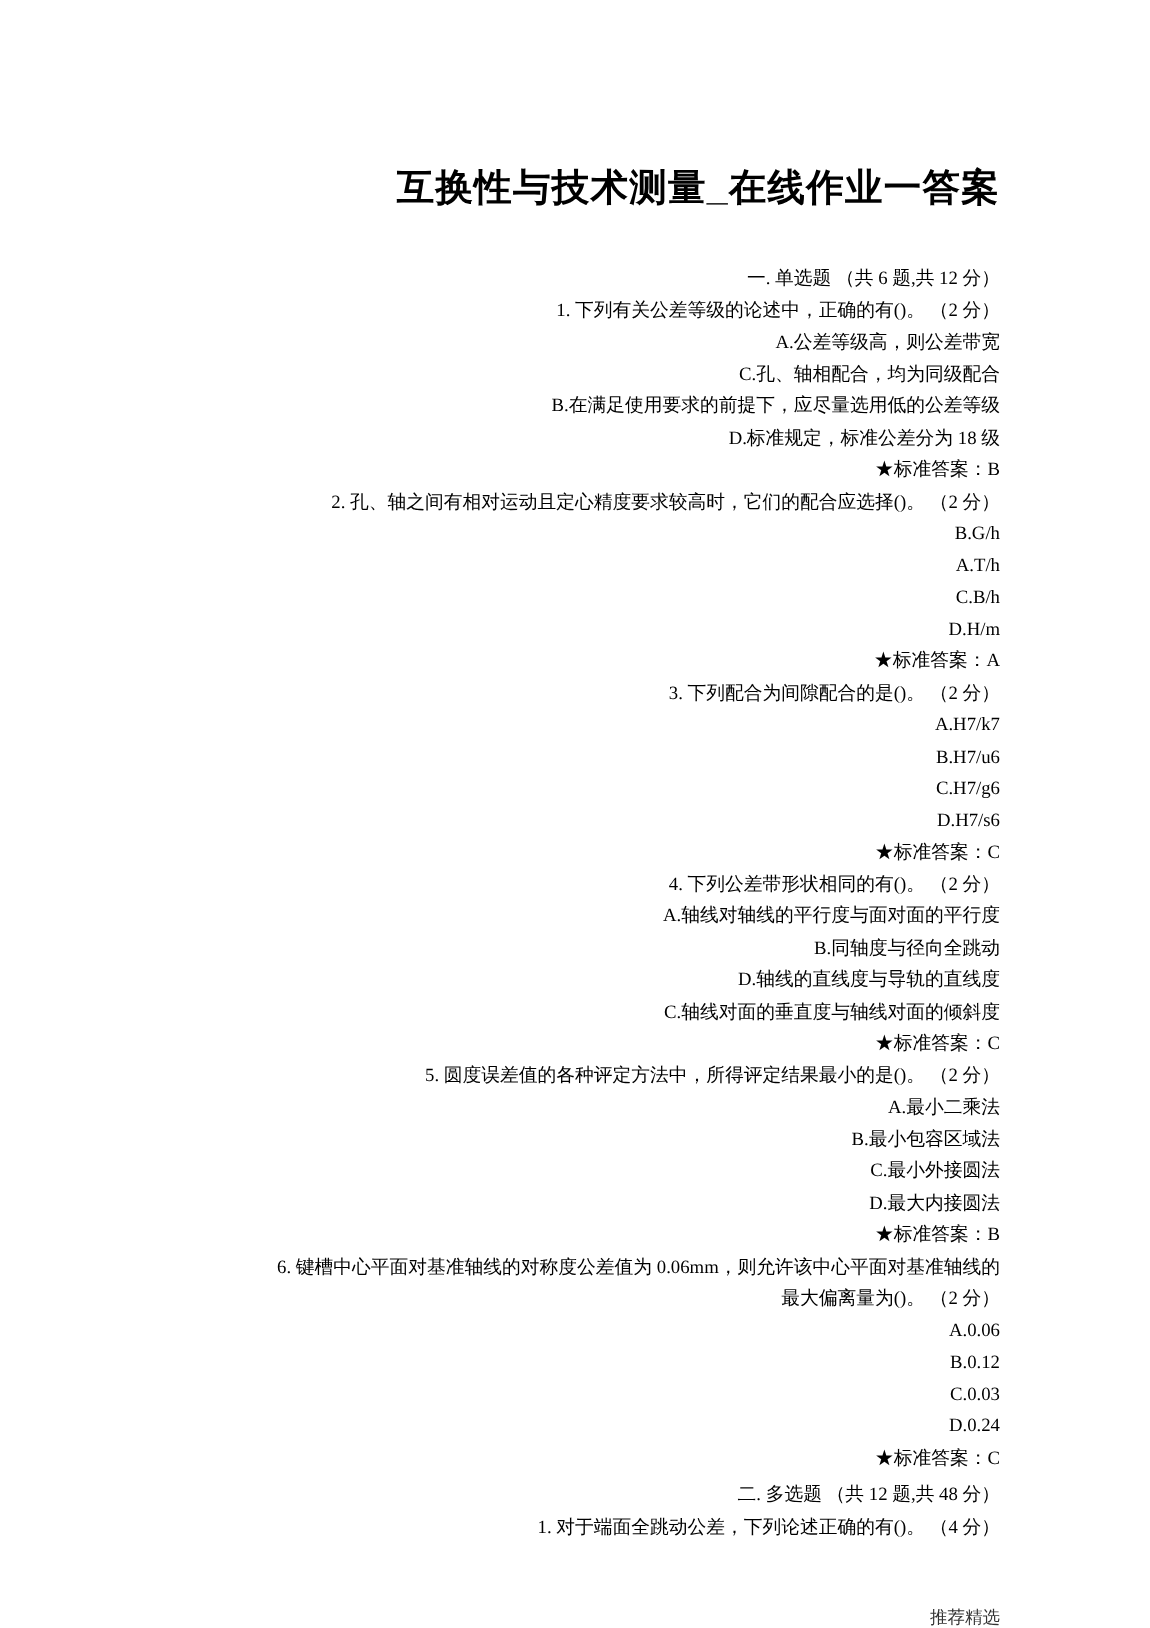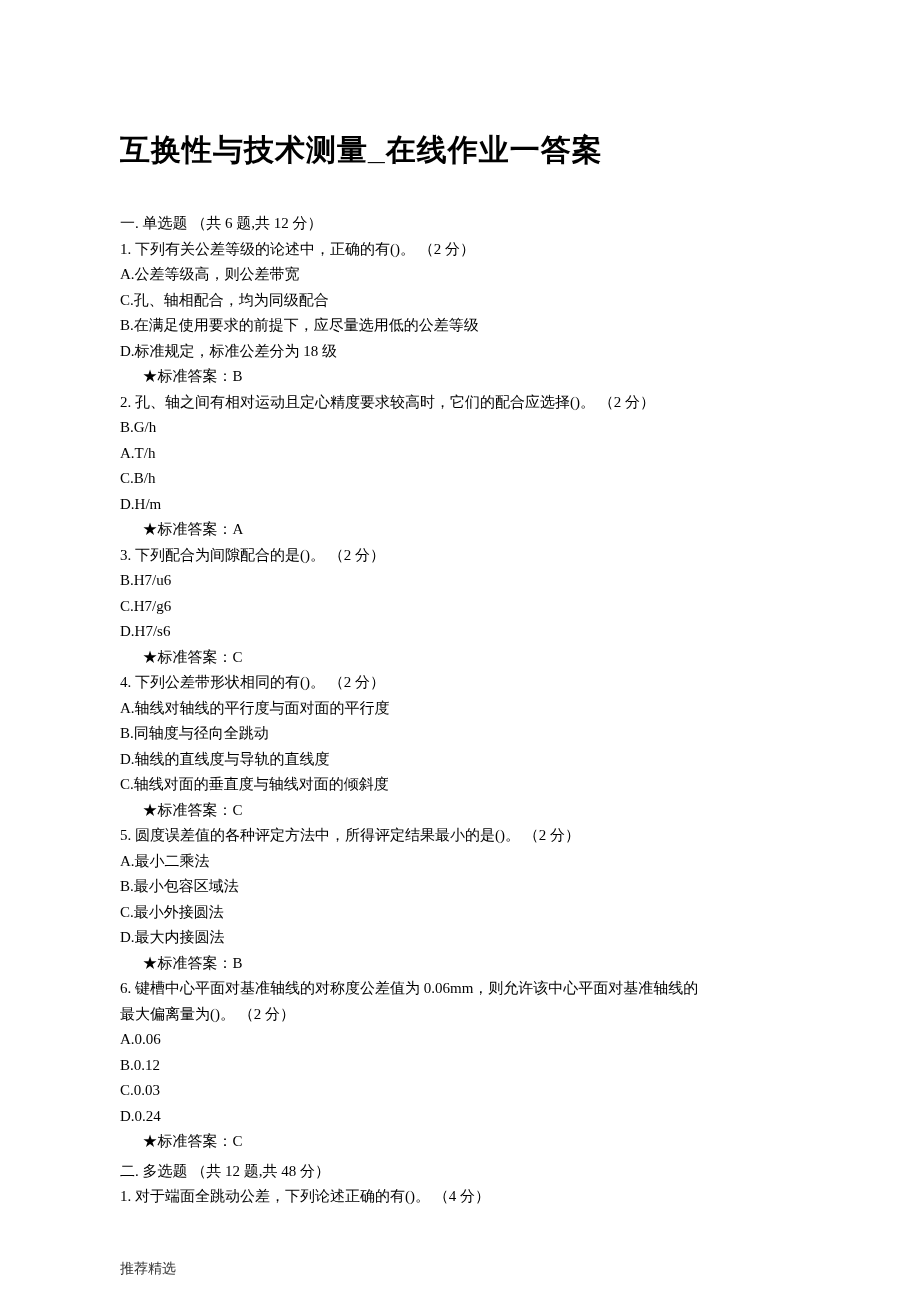--- a/index.html
+++ b/index.html
@@ -1,18 +1,19 @@
 <!DOCTYPE html>
 <html><head>
   <meta charset="utf-8">
   <style>
     * {
       margin: 0;
       padding: 0;
       box-sizing: border-box;
+      text-align: right;
     }
     body {
       background: #ffffff;
       font-family: "SimSun", "宋体", serif;
       width: 920px;
       margin: 0 auto;
       padding: 130px 120px 40px 120px;
       color: #000000;
     }
     .title {
@@ -36,21 +37,21 @@
       line-height: 1.7;
     }
     .answer {
       font-size: 15px;
       line-height: 1.7;
       text-indent: 1.5em;
     }
     .footer {
       font-family: "KaiTi", "楷体", serif;
       font-size: 14px;
-      text-align: left;
+      text-align: right;
       margin-top: 50px;
       color: #333;
     }
   </style>
 </head>
 <body>
 
 <div class="title">互换性与技术测量_在线作业一答案</div>
 
 <div id="content">
@@ -61,20 +62,21 @@
     <div class="option">B.在满足使用要求的前提下，应尽量选用低的公差等级</div>
     <div class="option">D.标准规定，标准公差分为 18 级</div>
     <div class="answer">★标准答案：B</div>
     <div class="question">2.  孔、轴之间有相对运动且定心精度要求较高时，它们的配合应选择()。  （2 分）</div>
     <div class="option">B.G/h</div>
     <div class="option">A.T/h</div>
     <div class="option">C.B/h</div>
     <div class="option">D.H/m</div>
     <div class="answer">★标准答案：A</div>
     <div class="question">3.  下列配合为间隙配合的是()。  （2 分）</div>
+    <div class="option">A.H7/k7</div>
     <div class="option">B.H7/u6</div>
     <div class="option">C.H7/g6</div>
     <div class="option">D.H7/s6</div>
     <div class="answer">★标准答案：C</div>
     <div class="question">4.  下列公差带形状相同的有()。  （2 分）</div>
     <div class="option">A.轴线对轴线的平行度与面对面的平行度</div>
     <div class="option">B.同轴度与径向全跳动</div>
     <div class="option">D.轴线的直线度与导轨的直线度</div>
     <div class="option">C.轴线对面的垂直度与轴线对面的倾斜度</div>
     <div class="answer">★标准答案：C</div>

